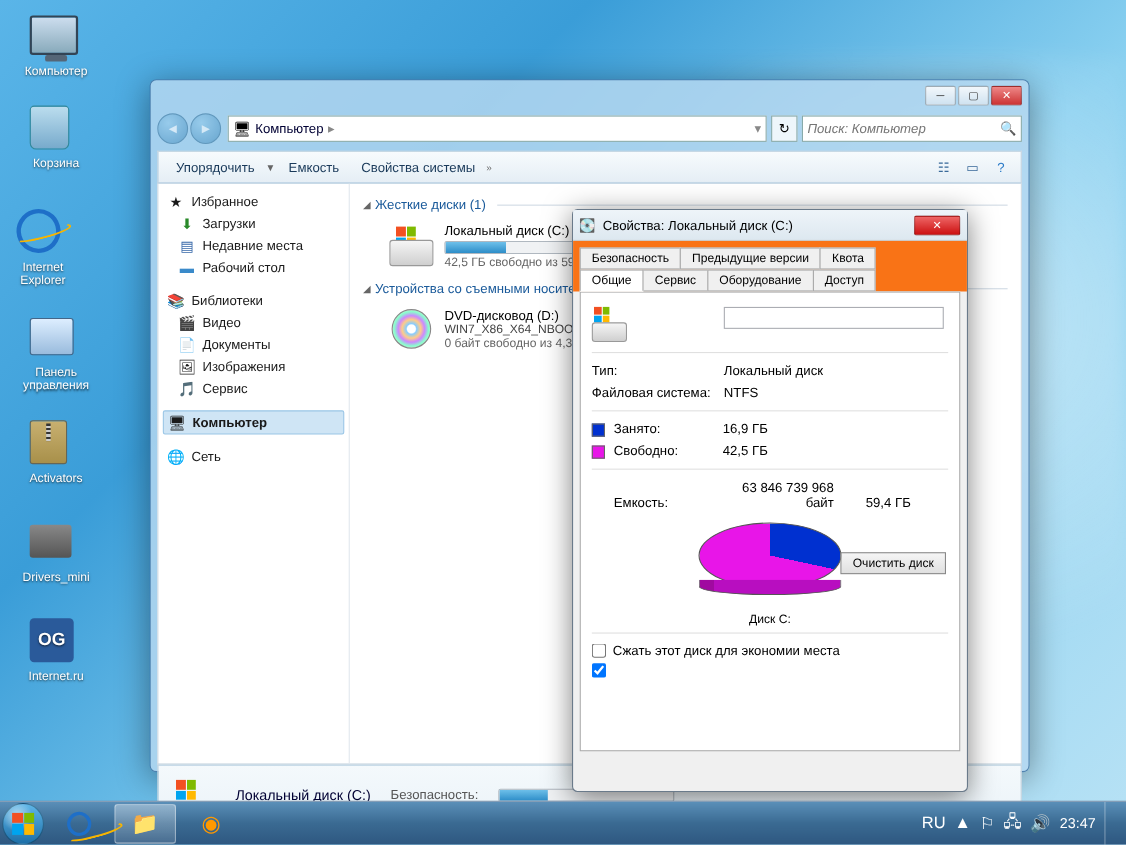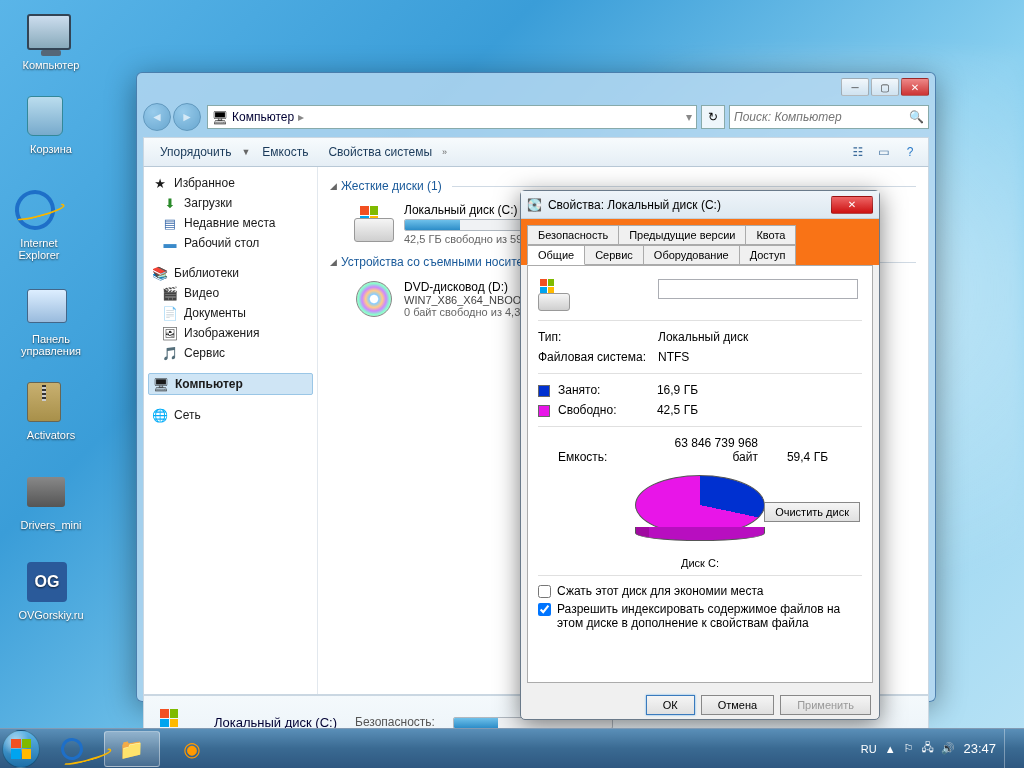--- a/index.html
+++ b/index.html
@@ -12,21 +12,21 @@
 .taskbar{position:absolute;left:0;right:0;bottom:0;height:40px;background:linear-gradient(#5a8fb8,#3a6a92 50%,#2e5780);border-top:1px solid rgba(255,255,255,.4);display:flex;align-items:center}
 .start-orb{width:38px;height:38px;margin-left:2px;border-radius:50%;background:radial-gradient(circle at 35% 30%,rgba(255,255,255,.6),transparent 40%),linear-gradient(#5fb6e8,#1d6fa8);border:1px solid rgba(0,0,0,.3);display:flex;align-items:center;justify-content:center;cursor:pointer}
 .winflag{width:20px;height:20px;display:grid;grid-template:1fr 1fr/1fr 1fr;gap:1px}
 .winflag div:nth-child(1){background:#f25022}
 .winflag div:nth-child(2){background:#7fba00}
 .winflag div:nth-child(3){background:#00a4ef}
 .winflag div:nth-child(4){background:#ffb900}
 .tbtn{width:56px;height:36px;margin-left:4px;border-radius:3px;display:flex;align-items:center;justify-content:center;cursor:pointer}
 .tbtn.active{background:linear-gradient(rgba(255,255,255,.35),rgba(255,255,255,.12));border:1px solid rgba(255,255,255,.4)}
 .tray{margin-left:auto;display:flex;align-items:center;color:#fff;gap:8px;padding-right:8px;height:100%}
-.tray span{font-size:11px}
+.tray span{font-size:15px}
 .showdesk{width:12px;height:40px;border-left:1px solid rgba(255,255,255,.35);cursor:pointer}
 
 .win{position:absolute;border:1px solid rgba(0,60,120,.55);border-radius:6px;background:rgba(180,215,240,.85);box-shadow:0 6px 30px rgba(0,0,0,.4)}
 .win.explorer{left:136px;top:72px;width:800px;height:630px}
 .titlebar{height:28px;display:flex;align-items:center;padding:0 6px}
 .wcontrols{margin-left:auto;display:flex;gap:2px}
 .wbtn{width:28px;height:18px;border:1px solid rgba(0,0,0,.25);border-radius:2px;background:linear-gradient(#f2f7fb,#cfe2f0);display:flex;align-items:center;justify-content:center;font-size:10px;cursor:pointer;color:#333}
 .wbtn.close{background:linear-gradient(#e88,#c33);color:#fff}
 .navrow{height:32px;margin:0 6px;display:flex;align-items:center;gap:4px}
 .navbtns{display:flex}
@@ -151,21 +151,21 @@
   <div class="dicon" style="left:12px;top:468px">
       <div class="ic">
         <div class="ic-drv"></div>
       </div>
       <span>Drivers_mini</span>
     </div>
   <div class="dicon" style="left:12px;top:558px">
       <div class="ic">
         <div class="ic-ovg">OG</div>
       </div>
-      <span>OVGorskiy.ru</span>
+      <span>Internet.ru</span>
     </div>
 
   <div class="win explorer">
     <div class="titlebar">
       <div class="wcontrols">
         <div class="wbtn">─</div>
         <div class="wbtn">▢</div>
         <div class="wbtn close">✕</div>
       </div>
     </div>
@@ -389,27 +389,21 @@
       </div>
       <div class="pielabel">Диск C:</div>
       <button class="cleanbtn">Очистить диск</button>
       <div class="propsep"></div>
       <div class="chkrow">
           <input type="checkbox" style="">
           <label>Сжать этот диск для экономии места</label>
         </div>
       <div class="chkrow">
           <input type="checkbox" checked="" style="">
-          <label>Разрешить индексировать содержимое файлов на этом диске в дополнение к свойствам файла</label>
-        </div>
-    </div>
-    <div class="dlgbtns">
-      <button class="primary">ОК</button>
-      <button>Отмена</button>
-      <button disabled="">Применить</button>
+        </div>
     </div>
   </div>
 
   <div class="taskbar">
     <div class="start-orb">
         <div class="winflag">
           <div></div>
           <div></div>
           <div></div>
           <div></div>

